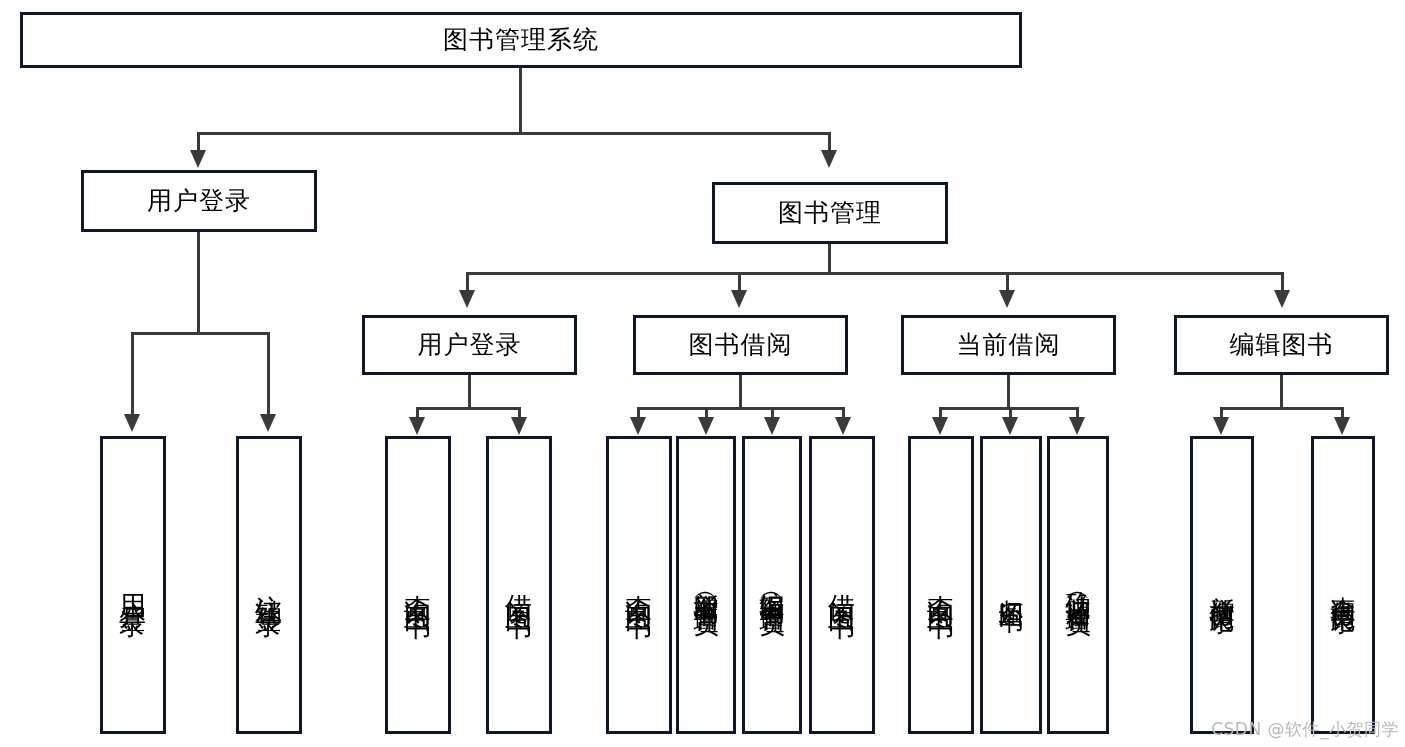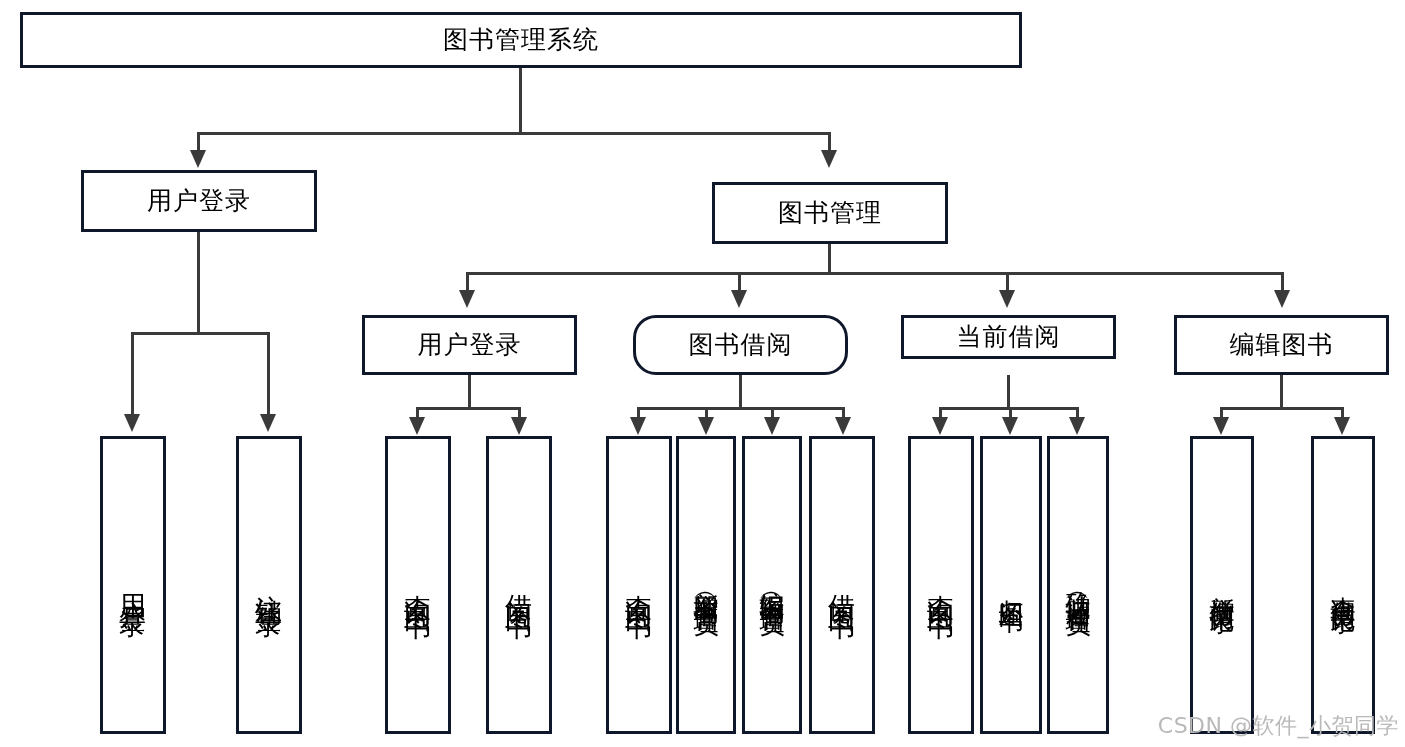--- a/index.html
+++ b/index.html
@@ -68,21 +68,21 @@
     height: 0;
     border-left: 8px solid transparent;
     border-right: 8px solid transparent;
     border-top: 18px solid #3a3a3a;
     z-index: 2;
   }
   #watermark {
     position: absolute;
     right: 6px;
     bottom: 6px;
-    font-size: 22px;
+    font-size: 17px;
     color: #b9b9b9;
     letter-spacing: 0.5px;
     z-index: 5;
     white-space: nowrap;
     pointer-events: none;
   }
 </style>
 </head>
 <body>
 
@@ -120,24 +120,24 @@
   <div class="ln v" style="left:738px; top:272px; height:22px;"></div>
   <div class="arrow" style="left:731px; top:290px;"></div>
   <div class="ln v" style="left:1006px; top:272px; height:22px;"></div>
   <div class="arrow" style="left:999px; top:290px;"></div>
   <div class="ln v" style="left:1281px; top:272px; height:22px;"></div>
   <div class="arrow" style="left:1274px; top:290px;"></div>
 
   <div class="node horiz" style="left:362px; top:315px; width:215px; height:60px;">
     <span class="label">用户登录</span>
   </div>
-  <div class="node horiz" style="left:633px; top:315px; width:215px; height:60px;border-radius:23px;">
+  <div class="node horiz" style="left:633px; top:315px; width:215px; height:60px;">
     <span class="label">图书借阅</span>
   </div>
-  <div class="node horiz" style="left:901px; top:315px; width:215px; height:44px;">
+  <div class="node horiz" style="left:901px; top:315px; width:215px; height:60px;">
     <span class="label">当前借阅</span>
   </div>
   <div class="node horiz" style="left:1174px; top:315px; width:215px; height:60px;">
     <span class="label">编辑图书</span>
   </div>
 
   <div class="ln v" style="left:468px; top:375px; height:34px;"></div>
   <div class="ln h" style="left:416px; top:407px; width:105px;"></div>
   <div class="ln v" style="left:416px; top:407px; height:13px;"></div>
   <div class="arrow" style="left:409px; top:417px;"></div>

